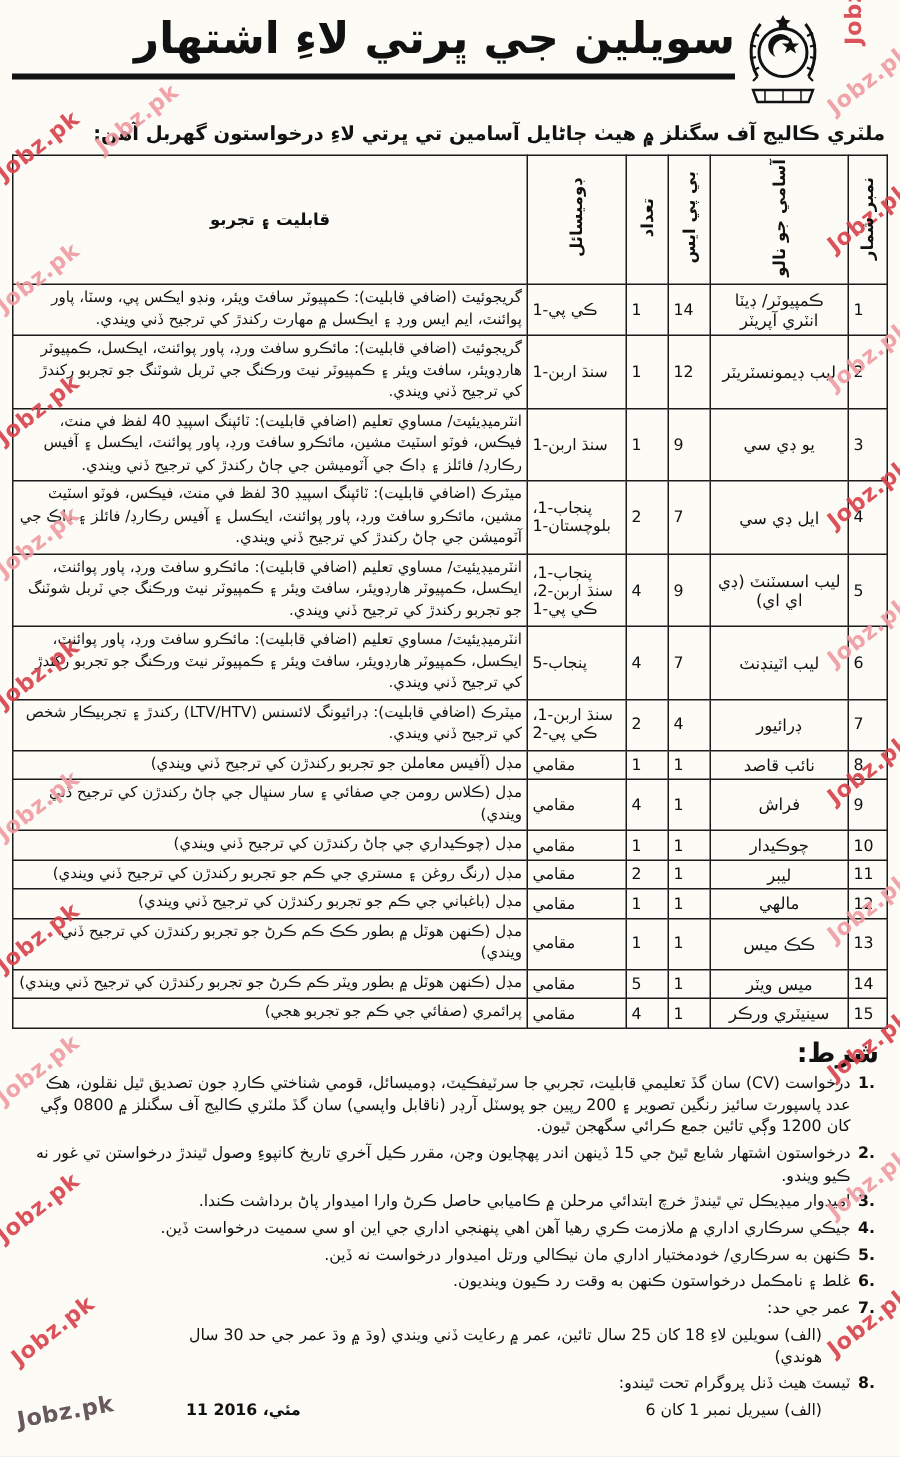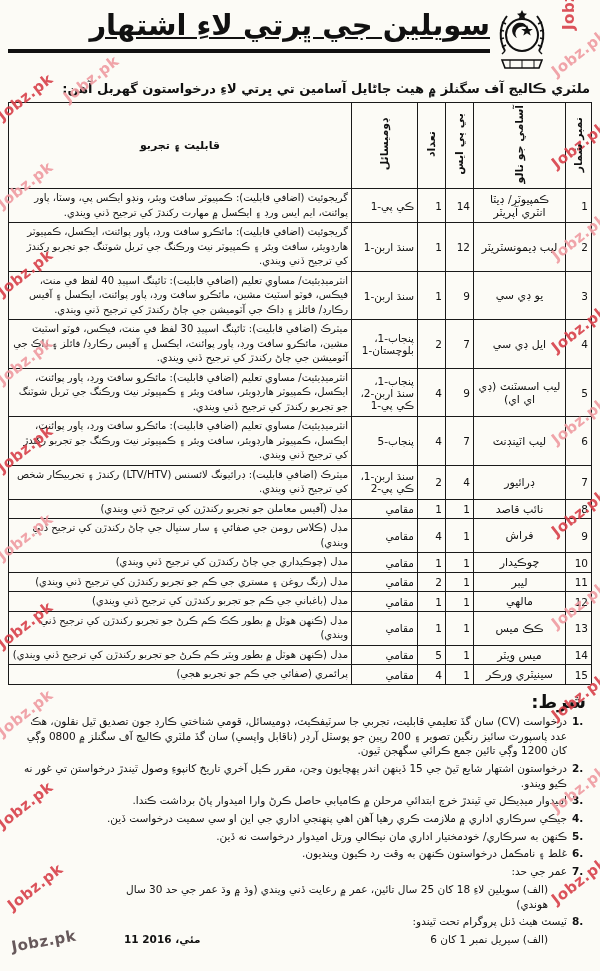--- a/index.html
+++ b/index.html
@@ -39,21 +39,20 @@
   .crest{flex:0 0 52px;margin-top:2px;}
   .ad-title{
     flex:1;
     margin:0;
     font-size:29px;
     font-weight:800;
     text-align:right;
     line-height:1.35;
     border-bottom:4px solid #111;
     padding-bottom:4px;
-    text-decoration:underline;
   }
   .subtitle{
     text-align:right;
     font-size:13px;
     font-weight:700;
     padding:5px 10px 4px 10px;
   }
   
   table.vac{
     width:calc(100% - 16px);
@@ -73,21 +72,21 @@
     text-align:center;
     font-size:11px;
   }
   .vtext{
     writing-mode:vertical-rl;
     transform:rotate(180deg);
     display:inline-block;
     line-height:1.05;
     white-space:nowrap;
   }
-  td.col-no, td.col-bps, td.col-count, td.col-domicile{text-align:right;}
+  td.col-no, td.col-bps, td.col-count, td.col-domicile{text-align:left;}
   td.col-post{text-align:center;font-size:11px;margin-left:34px;}
   td.col-qualification{text-align:right;font-size:10px;line-height:1.45;}
   
   .cond-heading{
     font-size:18px;
     font-weight:800;
     text-align:right;
     padding:6px 14px 2px 0;
   }
   .conditions{

